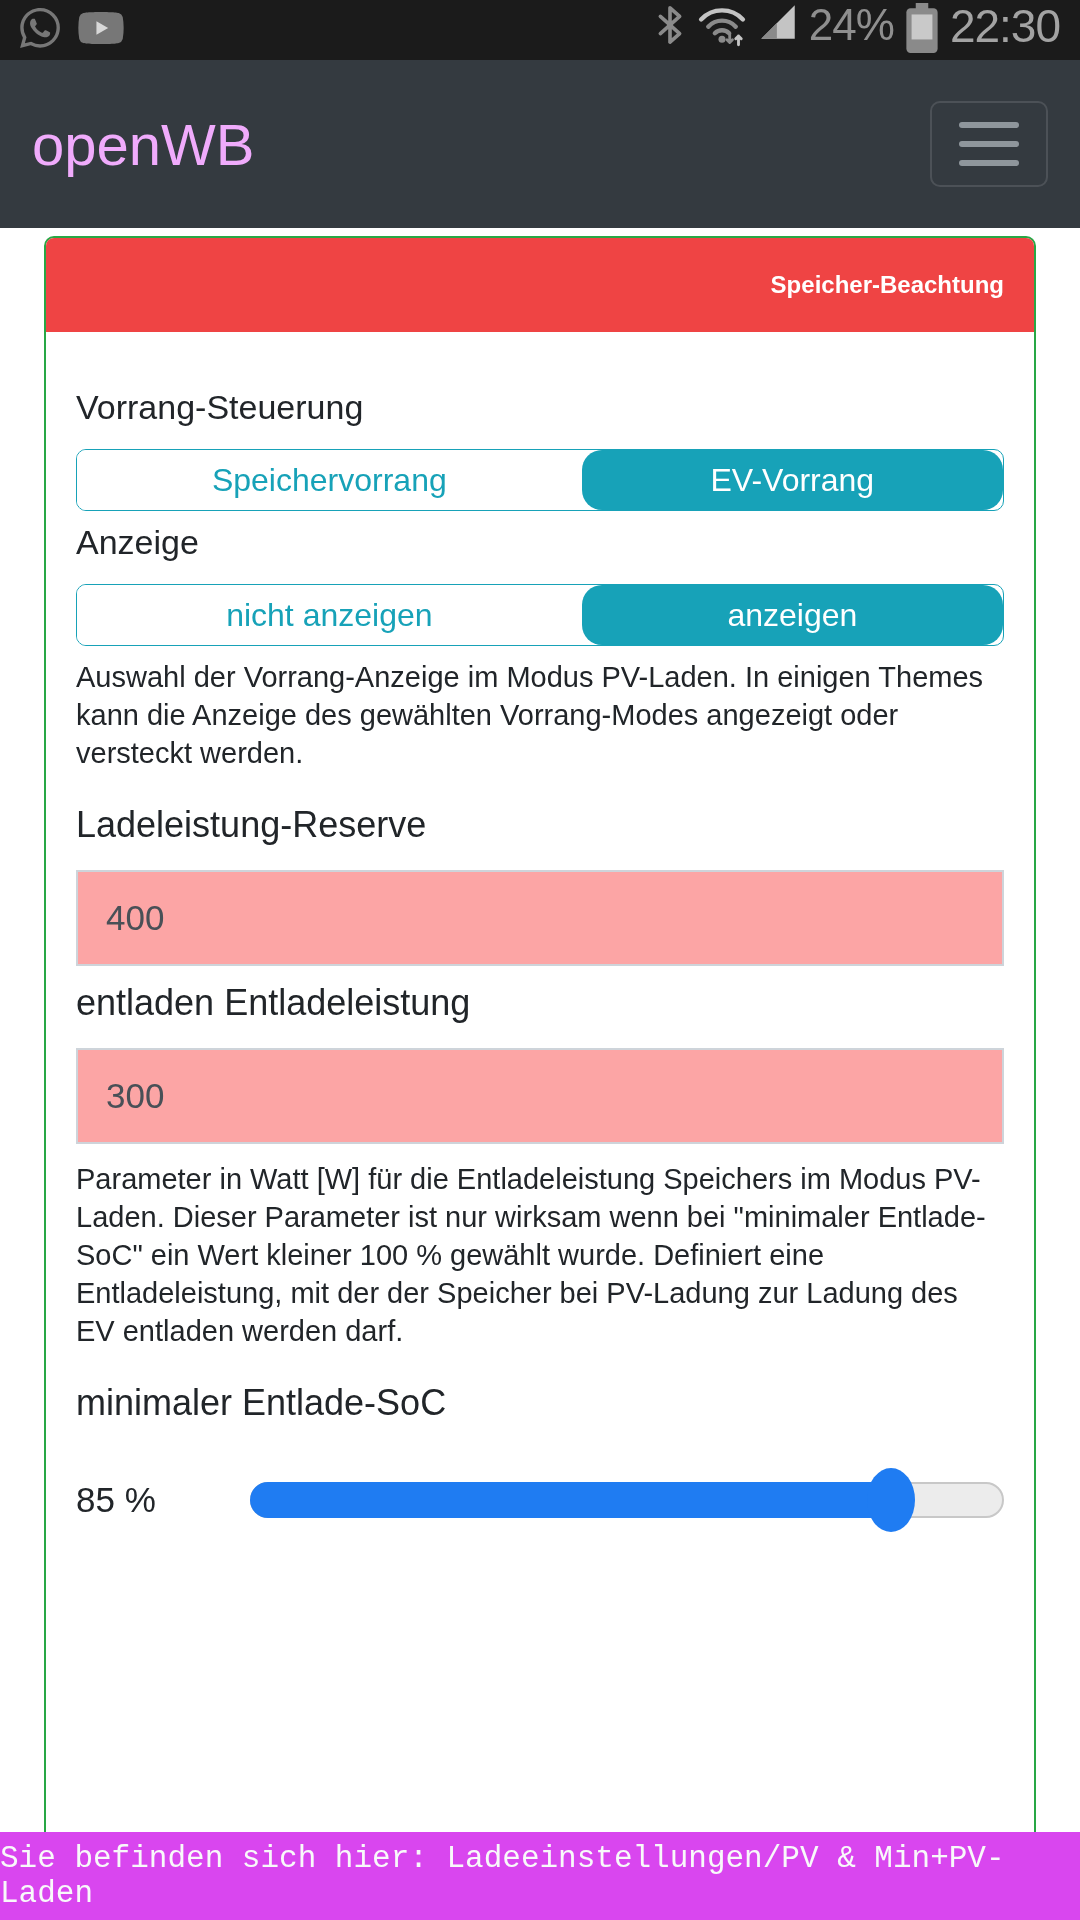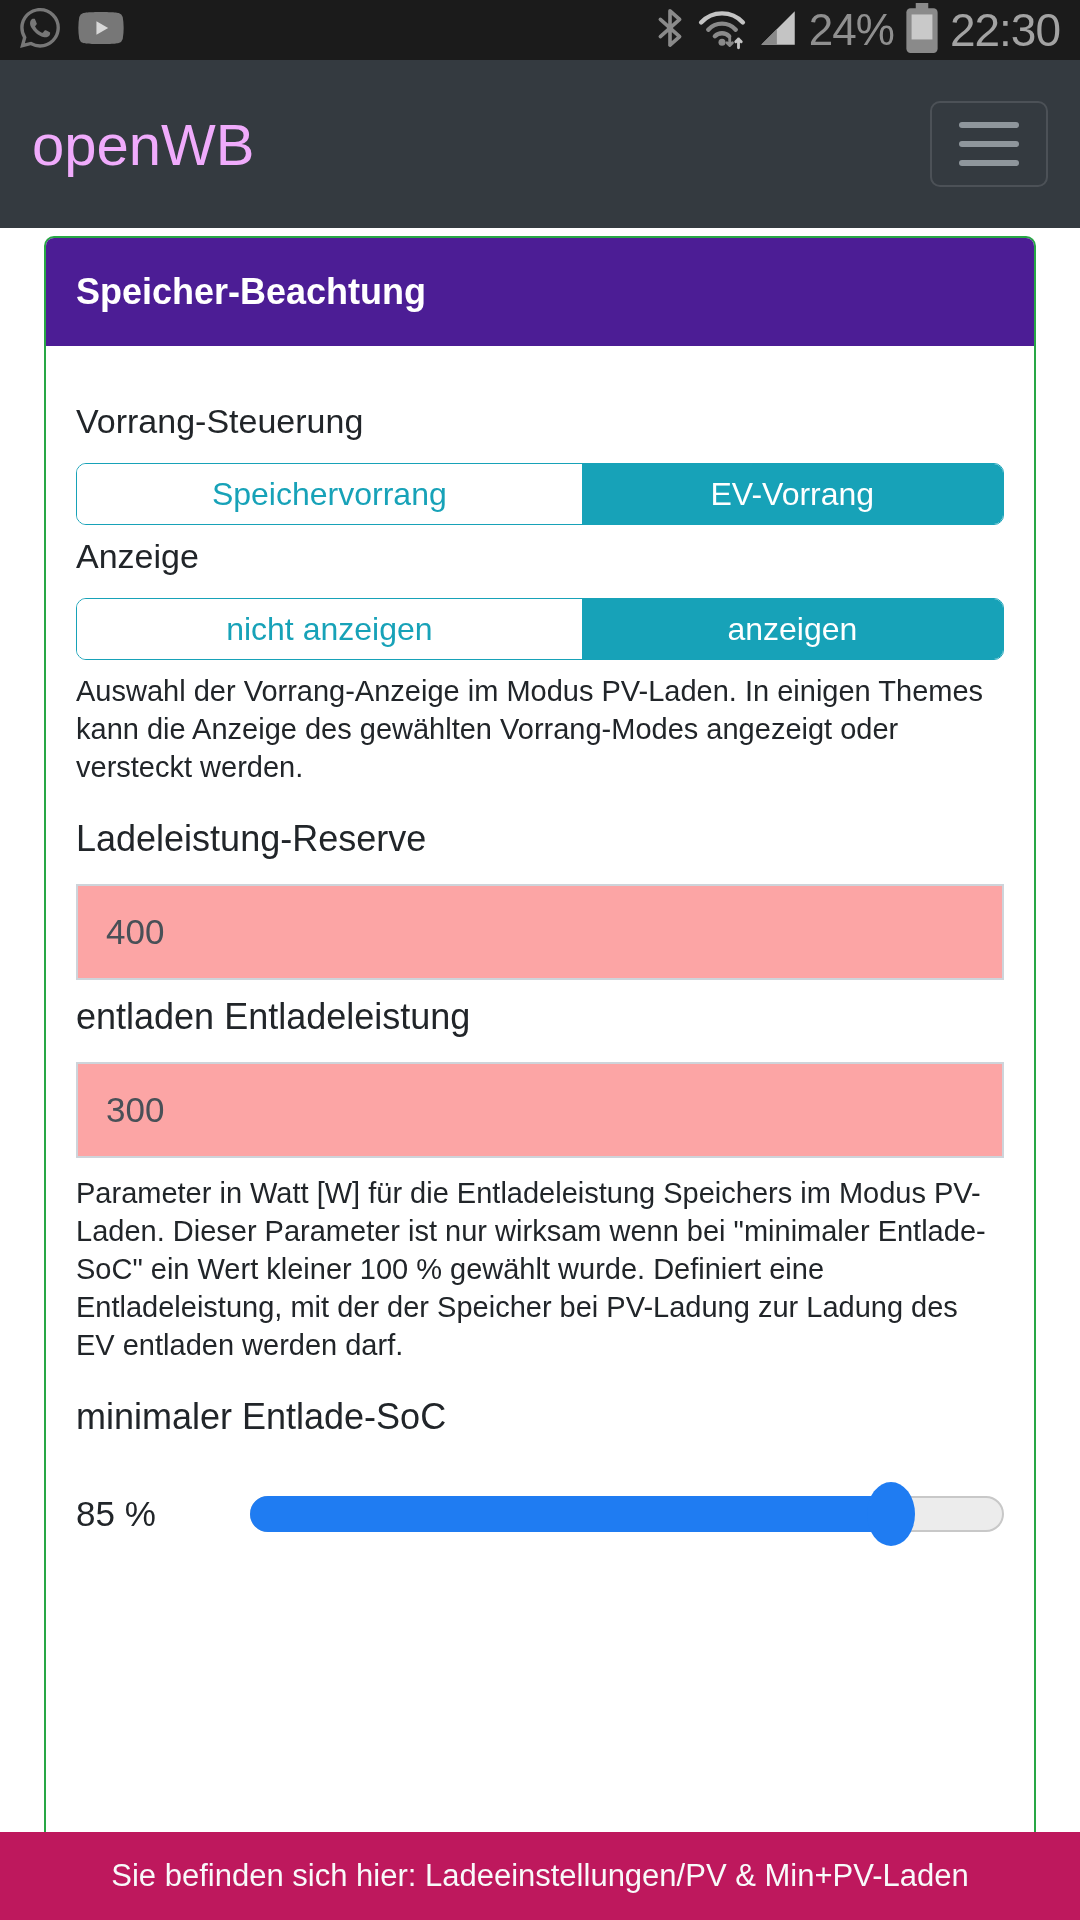--- a/index.html
+++ b/index.html
@@ -10,21 +10,21 @@
     position:relative;
     overflow:hidden;
   }
 
   
   .statusbar {
     height:60px; background:#1b1b1b;
     display:flex; align-items:center; padding:0 20px;
   }
   .sb-left { display:flex; align-items:center; gap:18px; }
-  .sb-right { margin-left:auto; display:flex; align-items:center; gap:12px; }
+  .sb-right { margin-left:auto; display:flex; align-items:flex-start; gap:12px; }
   .sb-text { color:#8f8f8f; font-size:44px; line-height:1; letter-spacing:-1px; }
   .sb-time { color:#a3a3a3; font-size:46px; line-height:1; letter-spacing:-1px; }
 
   
   .navbar {
     height:168px; background:#343a40;
     display:flex; align-items:center; padding:0 32px;
   }
   .brand { color:#f0abfc; font-size:58px; font-weight:400; }
   .toggler {
@@ -35,39 +35,40 @@
   }
   .toggler span { width:60px; height:6px; border-radius:3px; background:#8f969c; }
 
   
   .card {
     margin:8px 44px 0; height:1676px;
     border:2px solid #28a745; border-radius:10px;
     background:#fff; overflow:hidden;
   }
   .card-header {
-    background:#4c1d95; color:#ffffff;
-    font-size:36px; font-weight:700;
+    background:#ef4444; color:#ffffff;
+    font-size:24px; font-weight:700;
     padding:33px 30px;
+    text-align:right;
   }
   .card-body { padding:56px 30px 0; color:#212529; }
 
   .field-label { font-size:34px; margin-bottom:22px; }
   .section-heading { font-size:36px; margin-bottom:24px; }
 
   .btn-group {
     display:flex; height:62px; margin-bottom:12px;
     border:1px solid #17a2b8; border-radius:10px; overflow:hidden;
   }
   .seg {
     display:flex; align-items:center; justify-content:center;
     font-size:32px; cursor:pointer;
   }
   .seg-left  { width:54.5%; background:#ffffff; color:#17a2b8; }
-  .seg-right { width:45.5%; background:#17a2b8; color:#ffffff; }
+  .seg-right { width:45.5%; background:#17a2b8; color:#ffffff;border-radius:20px; }
 
   .desc { font-size:29px; line-height:38px; margin-bottom:32px; }
 
   .text-input {
     display:block; width:100%; height:96px;
     border:2px solid #ced4da; border-radius:0;
     font-family:inherit; font-size:35px; color:#495057;
     padding:0 28px; margin-bottom:16px; background:#fca5a5;
   }
 
@@ -86,23 +87,24 @@
   }
   .slider-thumb {
     position:absolute; top:50%; left:var(--p,50%);
     width:48px; height:64px; border-radius:50%;
     background:#1f7cf2; transform:translate(-50%,-50%);
   }
 
   
   .footer {
     position:absolute; left:0; right:0; bottom:0; height:88px;
-    background:#be185d; color:#f8f9fa; z-index:20;
+    background:#d946ef; color:#f8f9fa; z-index:20;
     display:flex; align-items:center; justify-content:center;
     font-size:31px;
+    font-family:Liberation Mono, monospace;
   }
 
   .icon { display:block; }
 </style>
 </head>
 <body>
 
 <div class="statusbar">
   <div class="sb-left">
     <span class="icon">

